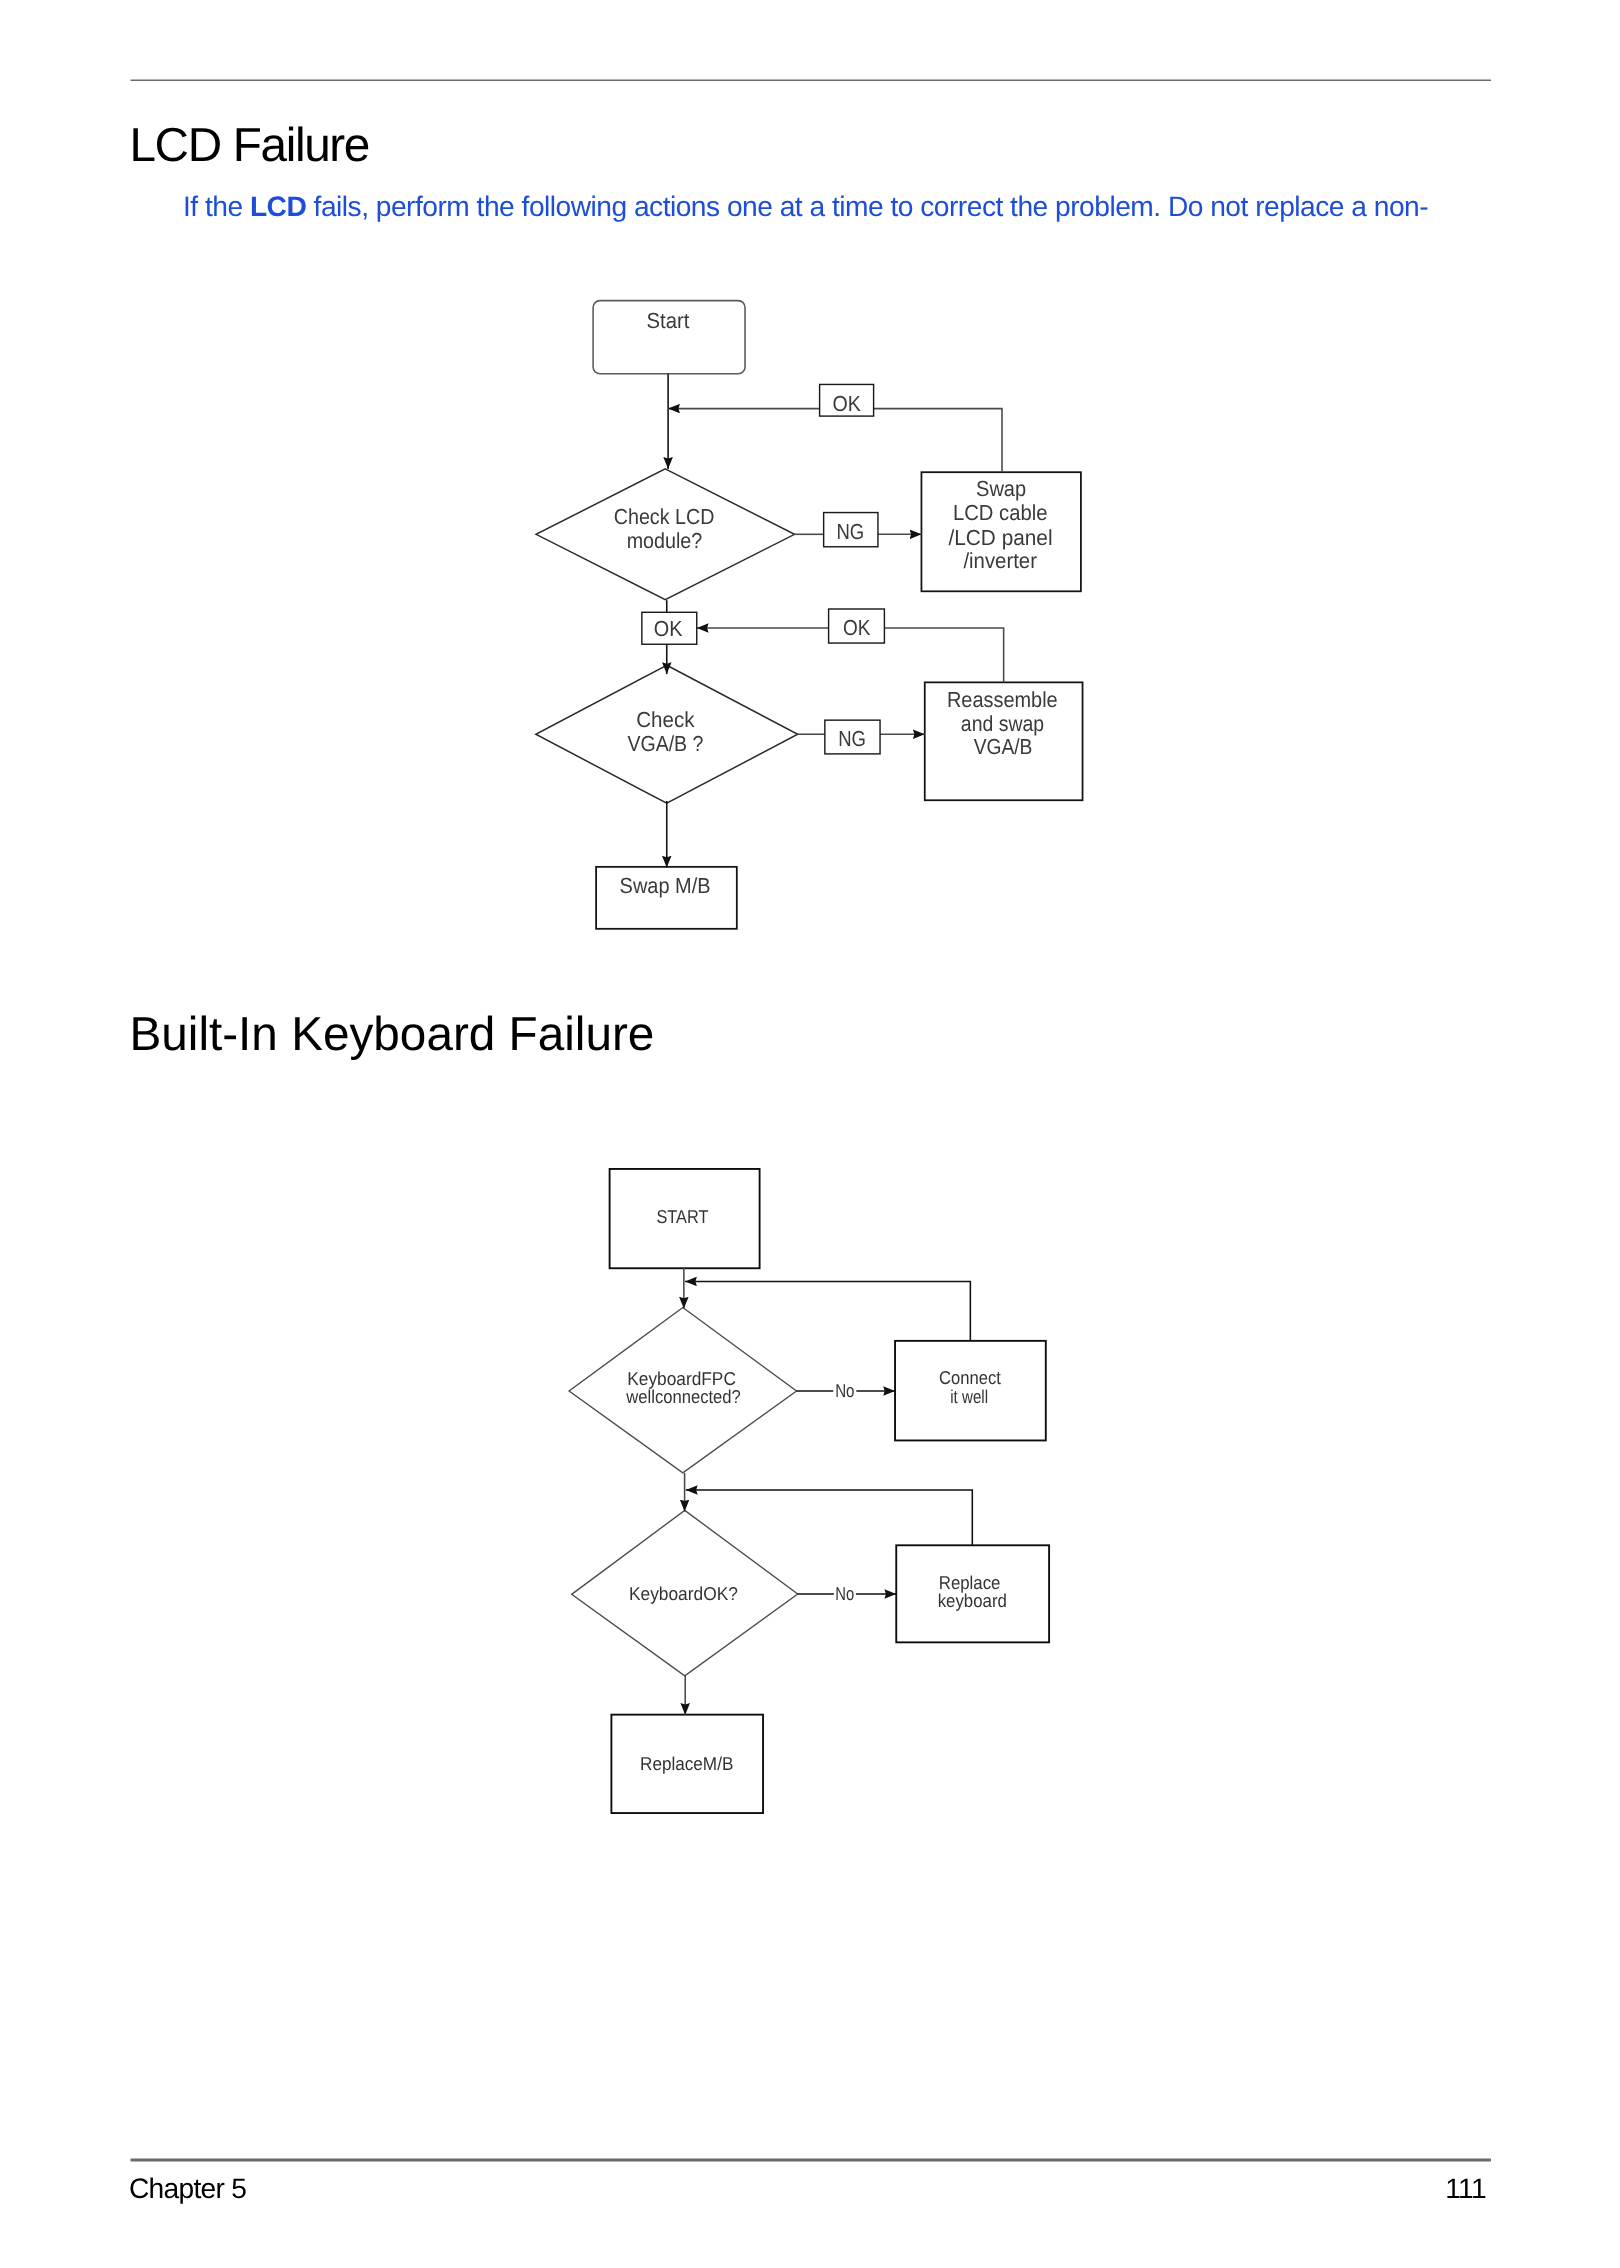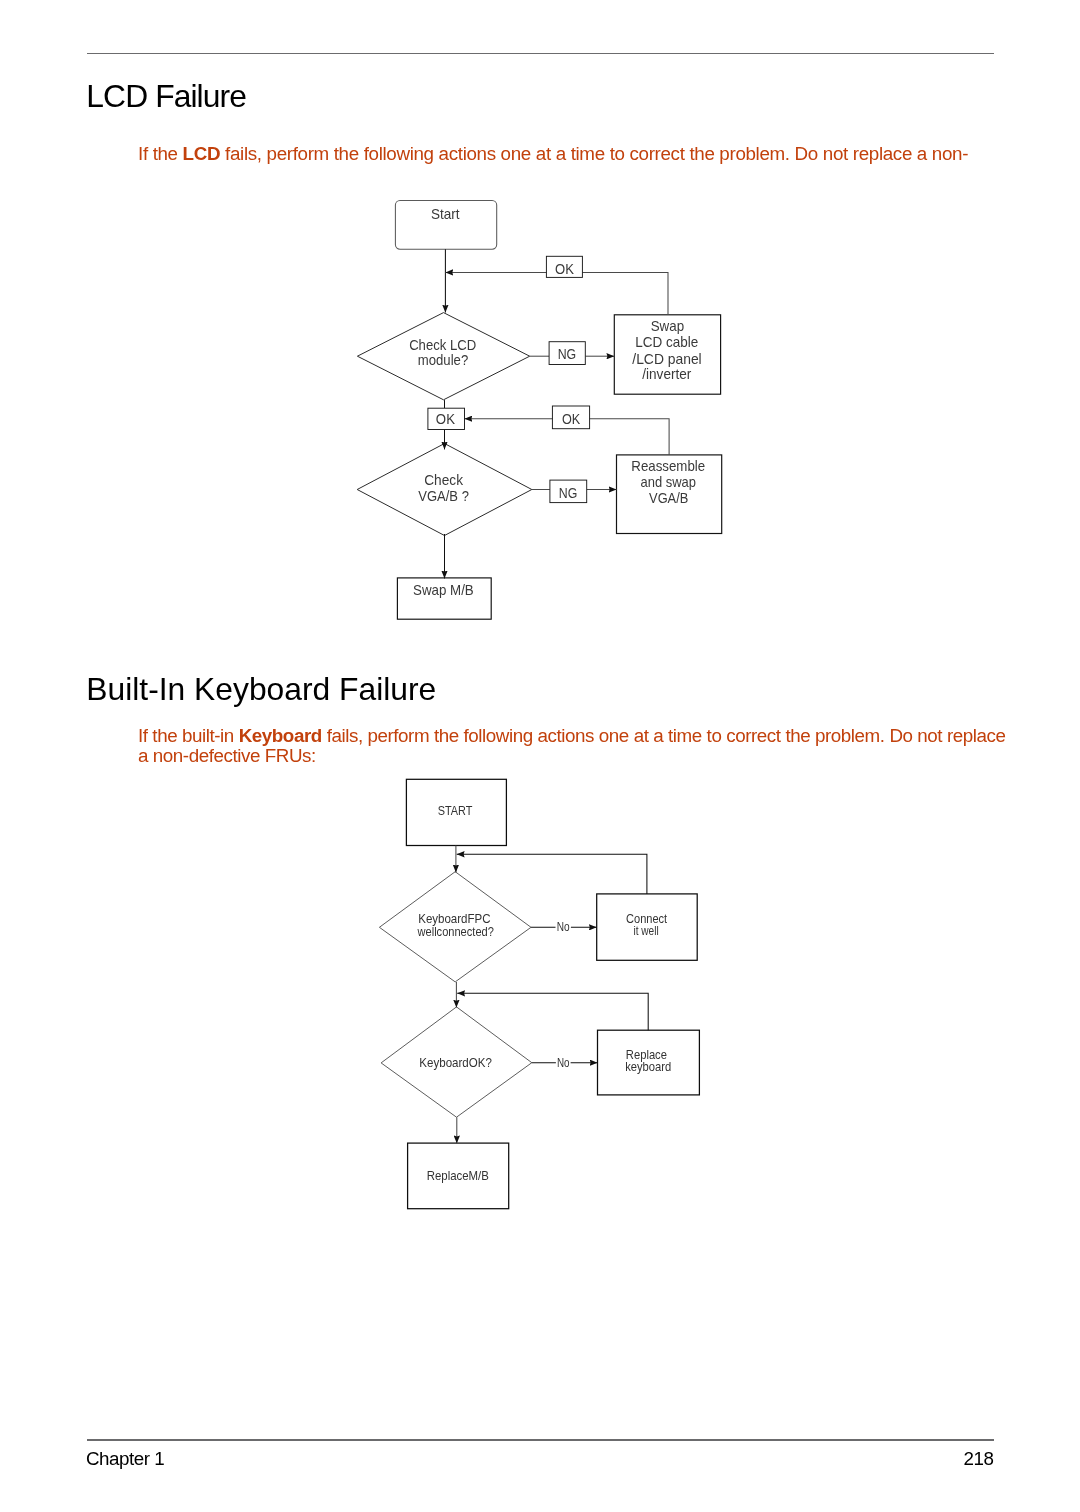--- a/index.html
+++ b/index.html
@@ -5,21 +5,21 @@
 <style>
   html,body{margin:0;padding:0;}
   body{width:1080px;height:1512px;background:#ffffff;font-family:"Liberation Sans",sans-serif;
        -webkit-font-smoothing:antialiased;}
   .page{position:relative;width:1080px;height:1512px;overflow:hidden;will-change:transform;}
   .rule{position:absolute;background:#6b6b6d;height:1.8px;left:86.5px;width:907.5px;}
   .rule-top{top:52.6px;}
   .rule-bottom{top:1439.1px;}
   h1.section-title{position:absolute;margin:0;font-weight:400;color:#000;white-space:pre;
       font-family:"Liberation Sans",sans-serif;}
-  p.body-para{position:absolute;margin:16px;font-size:18.8px;line-height:20.8px;color:#c2410c;
+  p.body-para{position:absolute;margin:0;font-size:18.8px;line-height:20.8px;color:#1d4ed8;
       font-family:"Liberation Sans",sans-serif;}
   .footer{position:absolute;font-size:18.8px;letter-spacing:-0.48px;color:#000;font-family:"Liberation Sans",sans-serif;white-space:pre;}
   svg{display:block;}
   .fc{position:absolute;}
   #t1{left:86.3px;top:78px;font-size:31.8px;letter-spacing:-0.9px;}
   #t2{left:86.3px;top:659px;font-size:31.8px;letter-spacing:0.0px;margin-top:12px;}
   #p1{left:122px;top:127.5px;font-size:18.8px;letter-spacing:-0.34px;}
   #p2{left:122px;top:709.5px;font-size:18.8px;letter-spacing:-0.43px;}
   #footer-chapter{left:86px;top:1448px;}
   #footer-page{left:963.5px;top:1448px;}
@@ -88,24 +88,20 @@
         <text x="564.5" y="273.7" textLength="18.9" lengthAdjust="spacingAndGlyphs">OK</text>
         <text x="566.9" y="359.1" textLength="18.5" lengthAdjust="spacingAndGlyphs">NG</text>
         <text x="445.4" y="424.3" textLength="19.1" lengthAdjust="spacingAndGlyphs">OK</text>
         <text x="571.1" y="423.5" textLength="18.3" lengthAdjust="spacingAndGlyphs">OK</text>
         <text x="568.0" y="497.5" textLength="18.5" lengthAdjust="spacingAndGlyphs">NG</text>
       </g>
     </svg>
   </div>
 
   <h1 class="section-title" id="t2">Built-In Keyboard Failure</h1>
-  <p class="body-para" id="p2">
-      <span class="ln"><span>If the built-in </span><span class="b">Keyboard</span><span> fails, perform the following actions one at a time to correct the problem. Do not replace</span></span>
-      <span class="ln"><span>a non-defective FRUs:</span></span>
-    </p>
 
   <div class="fc" id="fc2" style="left:360px;top:760px;width:370px;height:470px;">
     <svg width="370" height="470" viewBox="360 760 370 470">
       <defs>
         <marker id="ah2" markerWidth="8.2" markerHeight="6.4" refX="7.9" refY="3.2" orient="auto" markerUnits="userSpaceOnUse">
           <path d="M0,0 L7.9,3.2 L0,6.4 L1.0,3.2 Z" fill="#111" stroke="none"></path>
         </marker>
       </defs>
       <g fill="#fff" stroke="#0d0d0d" stroke-width="1.25">
         <rect x="406.4" y="779.3" width="100.0" height="66.2"></rect>
@@ -134,15 +130,15 @@
         <text x="646.4" y="1059.2" textLength="41.1" lengthAdjust="spacingAndGlyphs">Replace</text>
         <text x="648.2" y="1071.3" textLength="46.1" lengthAdjust="spacingAndGlyphs">keyboard</text>
         <text x="457.8" y="1180.3" textLength="62.2" lengthAdjust="spacingAndGlyphs">ReplaceM/B</text>
         <text x="563.2" y="931.4" textLength="12.9" lengthAdjust="spacingAndGlyphs">No</text>
         <text x="563.2" y="1066.8" textLength="12.6" lengthAdjust="spacingAndGlyphs">No</text>
       </g>
     </svg>
   </div>
 
   <div class="rule rule-bottom"></div>
-  <div class="footer" id="footer-chapter">Chapter 1</div>
-  <div class="footer" id="footer-page">218</div>
+  <div class="footer" id="footer-chapter">Chapter 5</div>
+  <div class="footer" id="footer-page">111</div>
 </div>
 
 </body></html>

